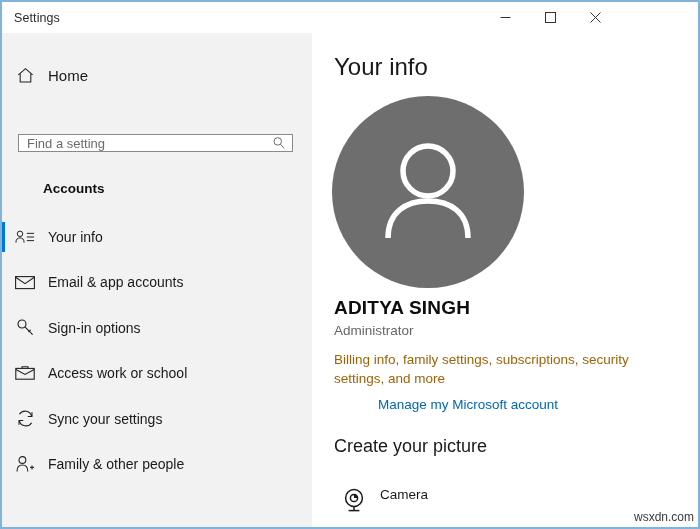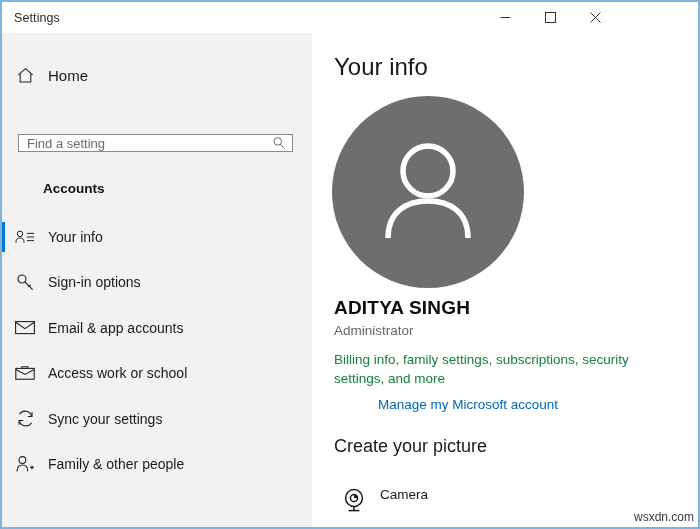--- a/index.html
+++ b/index.html
@@ -205,21 +205,21 @@
     font-size: 13.5px;
     color: #666666;
   }
   .billing-text {
     position: absolute;
     left: 22px;
     top: 317px;
     width: 330px;
     font-size: 13.5px;
     line-height: 19px;
-    color: #15803d;
+    color: #a16207;
   }
   .manage-link {
     position: absolute;
     left: 22px;
     top: 364px;
     font-size: 13.5px;
     color: #0067b8;
     text-decoration: none;
     cursor: pointer;
     margin-left: 44px;
@@ -329,37 +329,37 @@
             <line x1="13" y1="4" x2="21" y2="4" stroke="#222" stroke-width="1.1"></line>
             <line x1="13" y1="8" x2="21" y2="8" stroke="#222" stroke-width="1.1"></line>
             <line x1="13" y1="12" x2="21" y2="12" stroke="#222" stroke-width="1.1"></line>
           </svg>
         </span>
         <span class="nav-label">Your info</span>
       </div>
 
       <div class="nav-item">
         <span class="nav-icon-wrap">
+          <svg width="20" height="15" viewBox="0 0 20 15">
+            <rect x="0.6" y="1.6" width="18.8" height="12" fill="none" stroke="#222" stroke-width="1.1"></rect>
+            <path d="M0.6 2.2 L10 8.6 L19.4 2.2" fill="none" stroke="#222" stroke-width="1.1"></path>
+          </svg>
+        </span>
+        <span class="nav-label">Email &amp; app accounts</span>
+      </div>
+
+      <div class="nav-item">
+        <span class="nav-icon-wrap">
           <svg width="19" height="19" viewBox="0 0 20 20">
             <circle cx="6.3" cy="6.3" r="4.2" fill="none" stroke="#222" stroke-width="1.2"></circle>
             <line x1="9.4" y1="9.4" x2="17.5" y2="17.6" stroke="#222" stroke-width="1.2"></line>
             <line x1="13.2" y1="14.6" x2="15.4" y2="12.5" stroke="#222" stroke-width="1.2"></line>
           </svg>
         </span>
         <span class="nav-label">Sign-in options</span>
-      </div>
-
-      <div class="nav-item">
-        <span class="nav-icon-wrap">
-          <svg width="20" height="15" viewBox="0 0 20 15">
-            <rect x="0.6" y="1.6" width="18.8" height="12" fill="none" stroke="#222" stroke-width="1.1"></rect>
-            <path d="M0.6 2.2 L10 8.6 L19.4 2.2" fill="none" stroke="#222" stroke-width="1.1"></path>
-          </svg>
-        </span>
-        <span class="nav-label">Email &amp; app accounts</span>
       </div>
 
       <div class="nav-item">
         <span class="nav-icon-wrap">
           <svg width="20" height="16" viewBox="0 0 20 16">
             <path d="M7 3.2 V1.8 H13 V3.2" fill="none" stroke="#222" stroke-width="1.1"></path>
             <rect x="0.8" y="3.4" width="18.4" height="10.8" fill="none" stroke="#222" stroke-width="1.1"></rect>
             <path d="M0.8 4.6 L10 9.4 L19.2 4.6" fill="none" stroke="#222" stroke-width="1.1"></path>
           </svg>
         </span>

